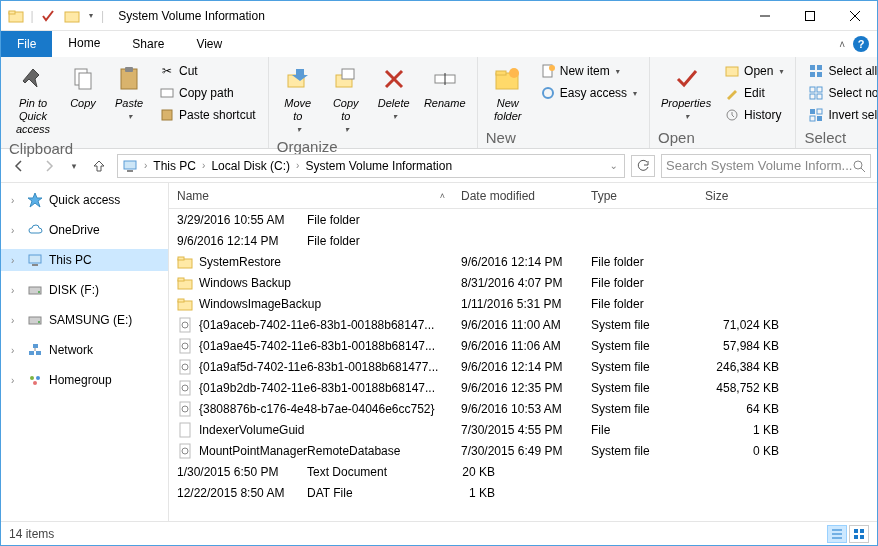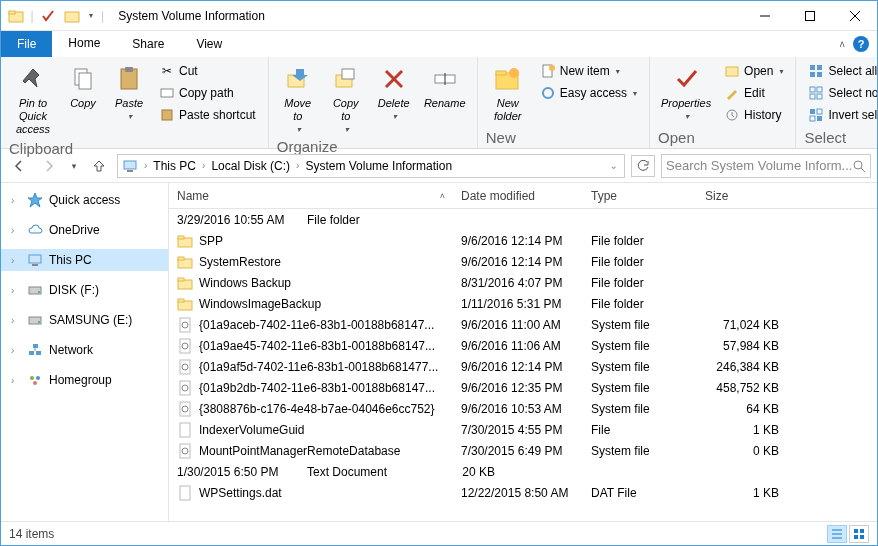--- a/index.html
+++ b/index.html
@@ -512,29 +512,20 @@
       <div class="col type">Type</div>
       <div class="col size">Size</div>
     </div>
     <div class="rows" id="rows">
         <div class="row">
           <div class="cell date">3/29/2016 10:55 AM</div>
           <div class="cell type">File folder</div>
           <div class="cell size"></div>
         </div>
         <div class="row">
-          <div class="cell name">
-            <span class="file-icon">
-              <svg width="16" height="16">
-                <rect x="1" y="5" width="14" height="9" fill="#ffe9a6" stroke="#e0b84a"></rect>
-                <rect x="1" y="3" width="6" height="3" fill="#ffe9a6" stroke="#e0b84a"></rect>
-              </svg>
-            </span>
-            <span>SPP</span>
-          </div>
           <div class="cell date">9/6/2016 12:14 PM</div>
           <div class="cell type">File folder</div>
           <div class="cell size"></div>
         </div>
         <div class="row">
           <div class="cell name">
             <span class="file-icon">
               <svg width="16" height="16">
                 <rect x="1" y="5" width="14" height="9" fill="#ffe9a6" stroke="#e0b84a"></rect>
                 <rect x="1" y="3" width="6" height="3" fill="#ffe9a6" stroke="#e0b84a"></rect>
@@ -670,28 +661,20 @@
           <div class="cell date">7/30/2015 6:49 PM</div>
           <div class="cell type">System file</div>
           <div class="cell size">0 KB</div>
         </div>
         <div class="row">
           <div class="cell date">1/30/2015 6:50 PM</div>
           <div class="cell type">Text Document</div>
           <div class="cell size">20 KB</div>
         </div>
         <div class="row">
-          <div class="cell name">
-            <span class="file-icon">
-              <svg width="16" height="16">
-                <rect x="3" y="1" width="10" height="14" fill="#fff" stroke="#bbb"></rect>
-              </svg>
-            </span>
-            <span>WPSettings.dat</span>
-          </div>
           <div class="cell date">12/22/2015 8:50 AM</div>
           <div class="cell type">DAT File</div>
           <div class="cell size">1 KB</div>
         </div>
       </div>
   </div>
 </div>
 
 <div class="status">
   <span>14 items</span>

